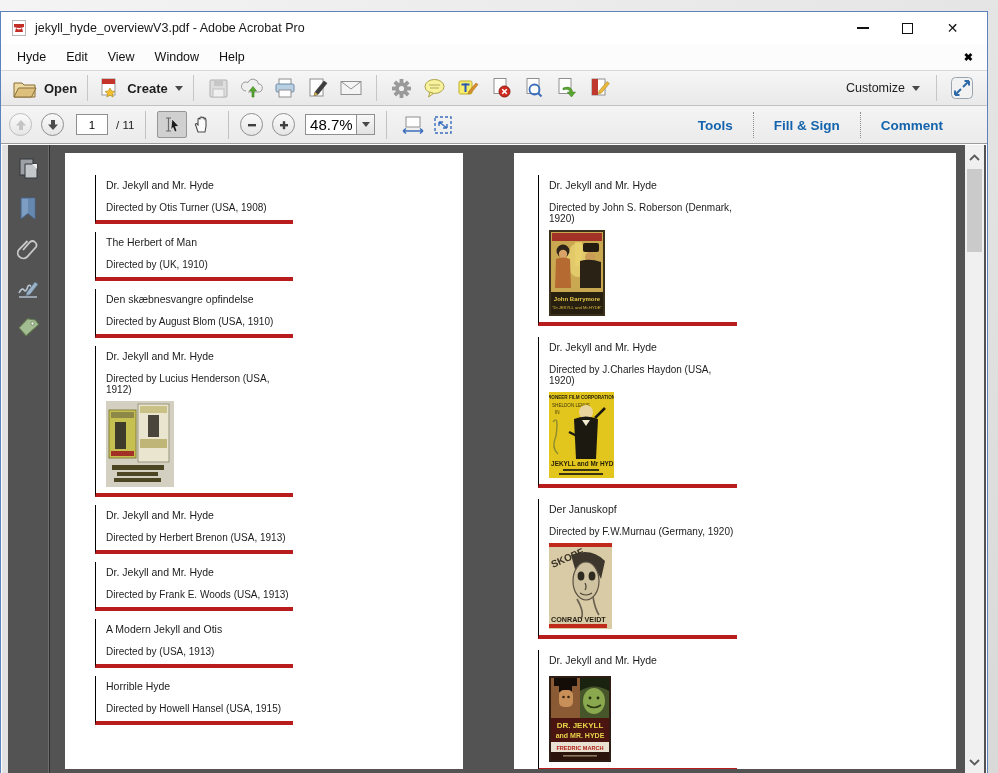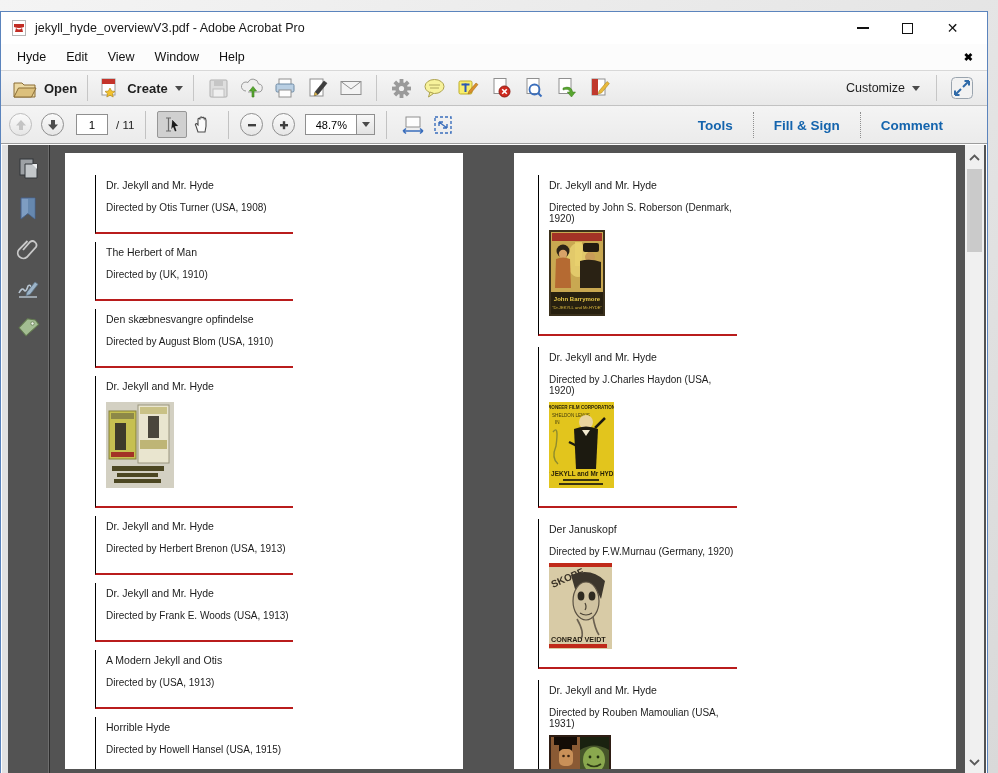--- a/index.html
+++ b/index.html
@@ -44,41 +44,41 @@
   .circle-btn { width:23px; height:23px; border-radius:50%; background:linear-gradient(#fafafa,#e6e6e6);
     border:1.5px solid #8f8f8f; display:flex; align-items:center; justify-content:center; }
   .circle-btn.disabled { border-color:#bdbdbd; }
   .circle-btn + .circle-btn { margin-left:9px; }
   .page-input { width:32px; height:21px; border:1px solid #8f8f8f; font-size:11.5px; text-align:center;
     margin-left:12px; font-family:"Liberation Sans",sans-serif; }
   .page-total { font-size:11.5px; color:#222; margin-left:8px; }
   .sep2 { width:1px; height:28px; background:#c2c2c2; margin:0 11px; }
   .tool-toggle { width:30px; height:27px; display:flex; align-items:center; justify-content:center; border-radius:2px; }
   .tool-toggle.active { background:#d0d0d0; border:1px solid #969696; }
-  .zoom-input { width:52px; height:21px; border:1px solid #8f8f8f; font-size:11px; text-align:center;
+  .zoom-input { width:52px; height:21px; border:1px solid #8f8f8f; font-size:15px; text-align:center;
     margin-left:10px; font-family:"Liberation Sans",sans-serif; }
   .zoom-caret { width:18px; height:21px; border:1px solid #8f8f8f; border-left:none;
     background:linear-gradient(#f8f8f8,#e2e2e2); display:flex; align-items:center; justify-content:center; }
   .task-buttons { position:absolute; right:0; top:0; height:38px; display:flex; align-items:center; padding-right:24px; }
   .task-btn { font-size:13.5px; font-weight:bold; color:#1464ad; padding:0 20px; cursor:default; }
   .dotted-sep { width:1px; height:26px; border-left:1px dotted #8f8f8f; }
 
   
   .doc-wrap { position:absolute; left:1px; right:1px; top:133px; height:630px; background:#535353; }
   .rail-light { position:absolute; left:0; top:0; bottom:0; width:6px; background:#e2e2e2; }
   .nav-rail { position:absolute; left:6px; top:0; bottom:0; width:41px; background:#535353;
     border-right:1px solid #6e6e6e; display:flex; flex-direction:column; align-items:center; padding-top:10px; }
   .rail-btn { width:30px; height:28px; margin-bottom:12px; display:flex; align-items:center; justify-content:center; }
   .rail-edge { position:absolute; left:47px; top:0; bottom:0; width:1px; background:#2c2c2c; }
 
   .page { position:absolute; top:8px; height:616px; background:#ffffff; overflow:hidden; }
   .page-left  { left:63px;  width:398px; padding:22px 0 0 30px; }
   .page-right { left:512px; width:442px; padding:22px 0 0 24px; }
 
-  .entry { width:198px; border-left:1px solid #000; border-bottom:2px solid #b91c1c; padding:4px 0 12px 10px; }
+  .entry { width:198px; border-left:1px solid #000; border-bottom:4px solid #b91c1c; padding:4px 0 0 10px; }
   .page-left  .entry { margin-bottom:8px; }
   .page-right .entry { width:199px; margin-bottom:11px; }
   .entry-title { font-size:10.5px; line-height:12px; color:#1c1c1c; margin-bottom:11px; }
   .entry-directed { font-size:10px; line-height:11px; color:#1c1c1c; margin-bottom:7px; }
   .poster { margin:-1px 0 6px; display:block; }
 
   
   .scrollbar { position:absolute; right:2px; top:0; bottom:0; width:19px; background:#f0f0f0; }
   .scroll-chevron { position:absolute; left:0; width:19px; height:17px; display:flex; align-items:center; justify-content:center; }
   .scroll-chevron.up { top:4px; } .scroll-chevron.down { bottom:4px; }
@@ -365,20 +365,21 @@
     <div class="entry-directed">Directed by  (UK, 1910)</div>
 
   </div>
           <div class="entry">
     <div class="entry-title">Den skæbnesvangre opfindelse</div>
     <div class="entry-directed">Directed by August Blom (USA, 1910)</div>
 
   </div>
           <div class="entry">
     <div class="entry-title">Dr. Jekyll and Mr. Hyde</div>
+    <div class="entry-directed">Directed by Lucius Henderson (USA, 1912)</div>
     <div>
               <svg class="poster" width="68" height="86" viewBox="0 0 68 86">
     <rect width="68" height="86" fill="#d3d0c2"></rect>
     <rect x="3" y="9" width="27" height="48" fill="#c6c051" stroke="#85803a"></rect>
     <rect x="5" y="11" width="23" height="6" fill="#8d8848"></rect>
     <rect x="9" y="21" width="11" height="27" fill="#3e3b2a"></rect>
     <rect x="5" y="50" width="23" height="5" fill="#a33226"></rect>
     <rect x="32" y="3" width="31" height="58" fill="#e9e5cf" stroke="#9a957e"></rect>
     <rect x="34" y="5" width="27" height="7" fill="#c9c186"></rect>
     <rect x="42" y="14" width="11" height="22" fill="#4a463c"></rect>
@@ -469,21 +470,20 @@
     <ellipse cx="43" cy="33" rx="3.4" ry="4.5" fill="#2e2a20"></ellipse>
     <path d="M36 40 q2 4 0 7 M31 50 q6 4 12 0" fill="none" stroke="#4a4234" stroke-width="1.2"></path>
     <path d="M28 56 q8 14 4 20 M44 54 q2 12 6 18" fill="none" stroke="#6a6050" stroke-width="1.6"></path>
     <text x="2" y="79" font-size="7.2" fill="#241e12" font-weight="bold">CONRAD VEIDT</text>
     <rect y="81" width="58" height="4" fill="#c02a1a"></rect>
   </svg>
             </div>
   </div>
           <div class="entry">
     <div class="entry-title">Dr. Jekyll and Mr. Hyde</div>
-    <div class="entry-directed">Directed by Rouben Mamoulian (USA, 1931)</div>
     <div>
               <svg class="poster" width="62" height="86" viewBox="0 0 62 86">
     <rect width="62" height="86" fill="#2e1d14"></rect>
     <rect x="2" y="2" width="29" height="40" fill="#8a5a34"></rect>
     <path d="M5 2 h23 v8 h-5 v6 h-13 v-6 h-5 z" fill="#140c06"></path>
     <rect x="10" y="14" width="14" height="17" rx="5" fill="#c89058"></rect>
     <circle cx="14.5" cy="21" r="1.3" fill="#3a2412"></circle>
                 <circle cx="19.5" cy="21" r="1.3" fill="#3a2412"></circle>
     <rect x="31" y="2" width="29" height="40" fill="#47562a"></rect>
     <path d="M31 2 h29 v13 q-15 -9 -29 0 z" fill="#1a2210"></path>

